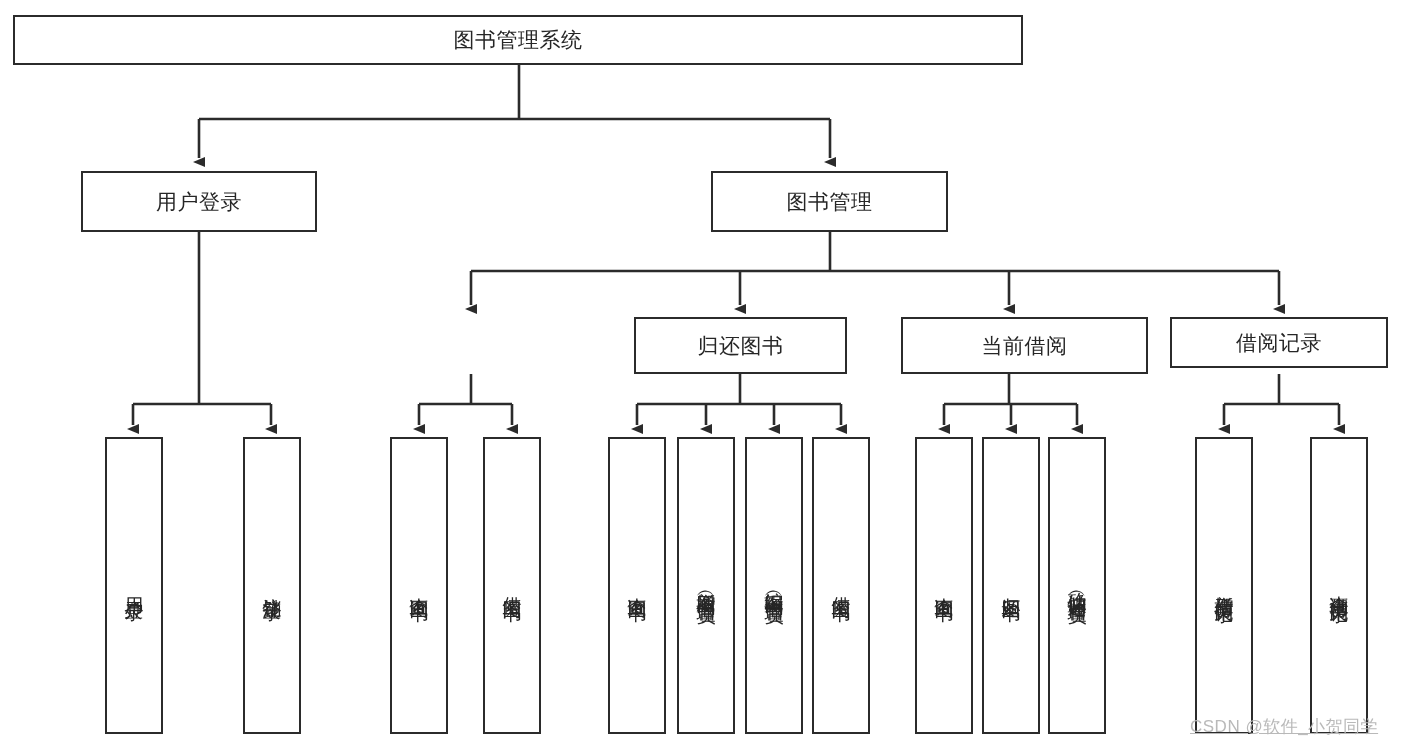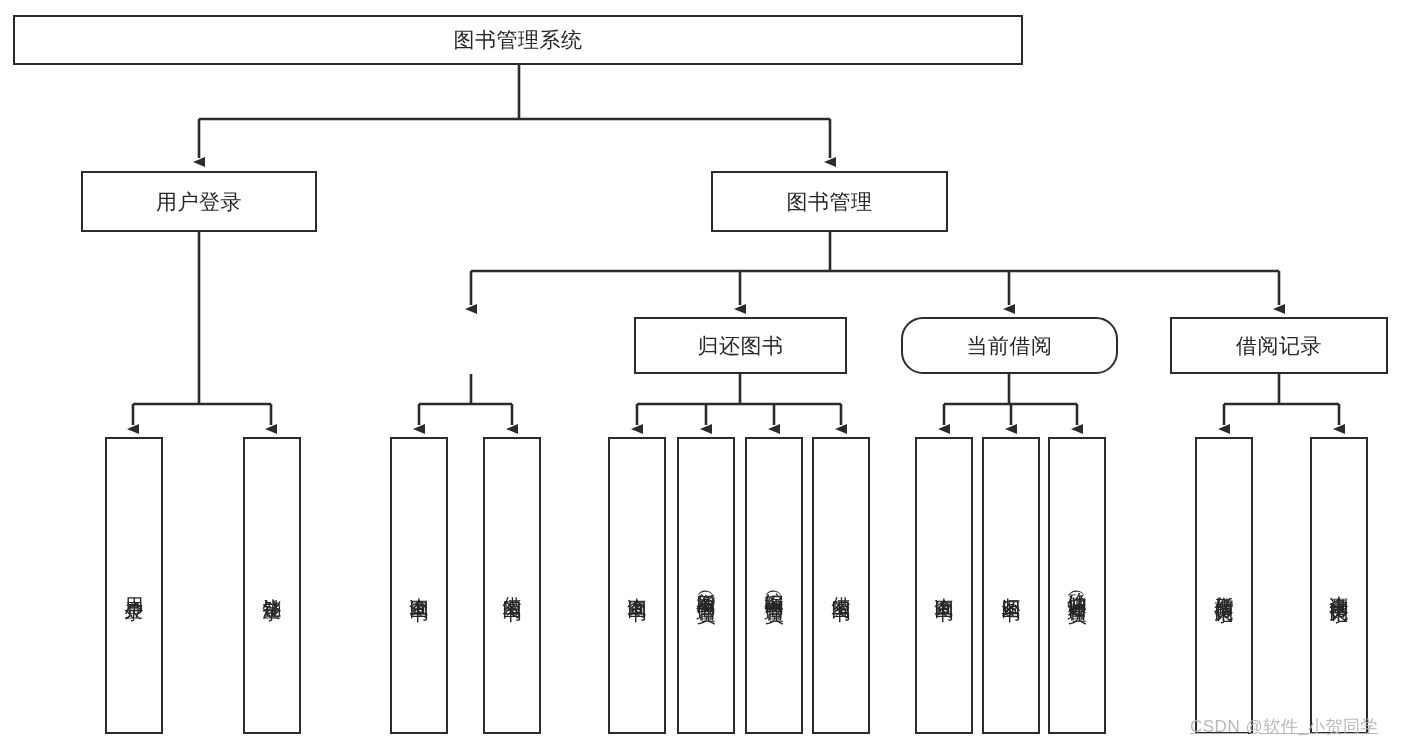--- a/index.html
+++ b/index.html
@@ -132,24 +132,24 @@
   <div class="node horiz" style="left:81px; top:171px; width:236px; height:61px;">
     <span class="label">用户登录</span>
   </div>
   <div class="node horiz" style="left:711px; top:171px; width:237px; height:61px;">
     <span class="label">图书管理</span>
   </div>
 
   <div class="node horiz" style="left:634px; top:317px; width:213px; height:57px;">
     <span class="label">归还图书</span>
   </div>
-  <div class="node horiz" style="left:901px; top:317px; width:217px; height:57px;border-radius:22px;">
+  <div class="node horiz" style="left:901px; top:317px; width:247px; height:57px;">
     <span class="label">当前借阅</span>
   </div>
-  <div class="node horiz" style="left:1170px; top:317px; width:218px; height:57px;">
+  <div class="node horiz" style="left:1170px; top:317px; width:218px; height:51px;">
     <span class="label">借阅记录</span>
   </div>
 
   <div class="node vert" style="left:105px; top:437px; width:58px; height:297px;">
     <span class="label">用户登录</span>
   </div>
   <div class="node vert" style="left:243px; top:437px; width:58px; height:297px;">
     <span class="label">注销登录</span>
   </div>
 

